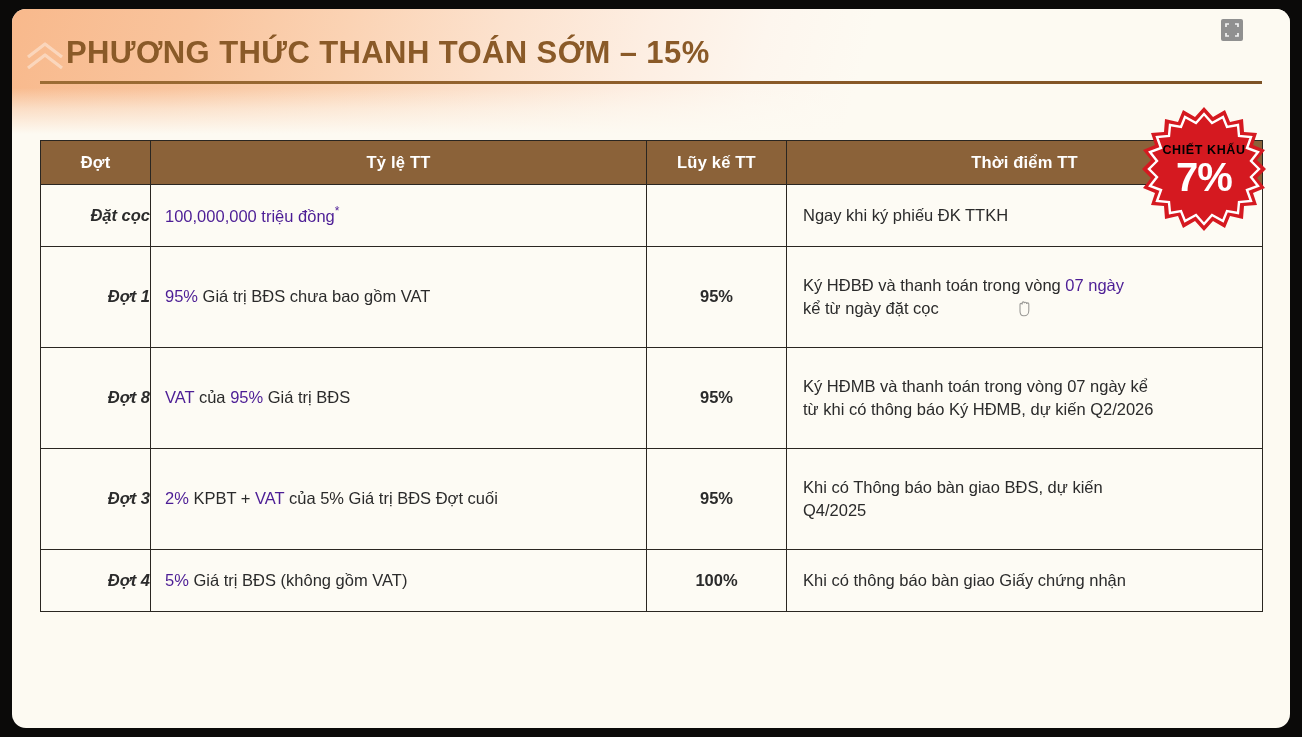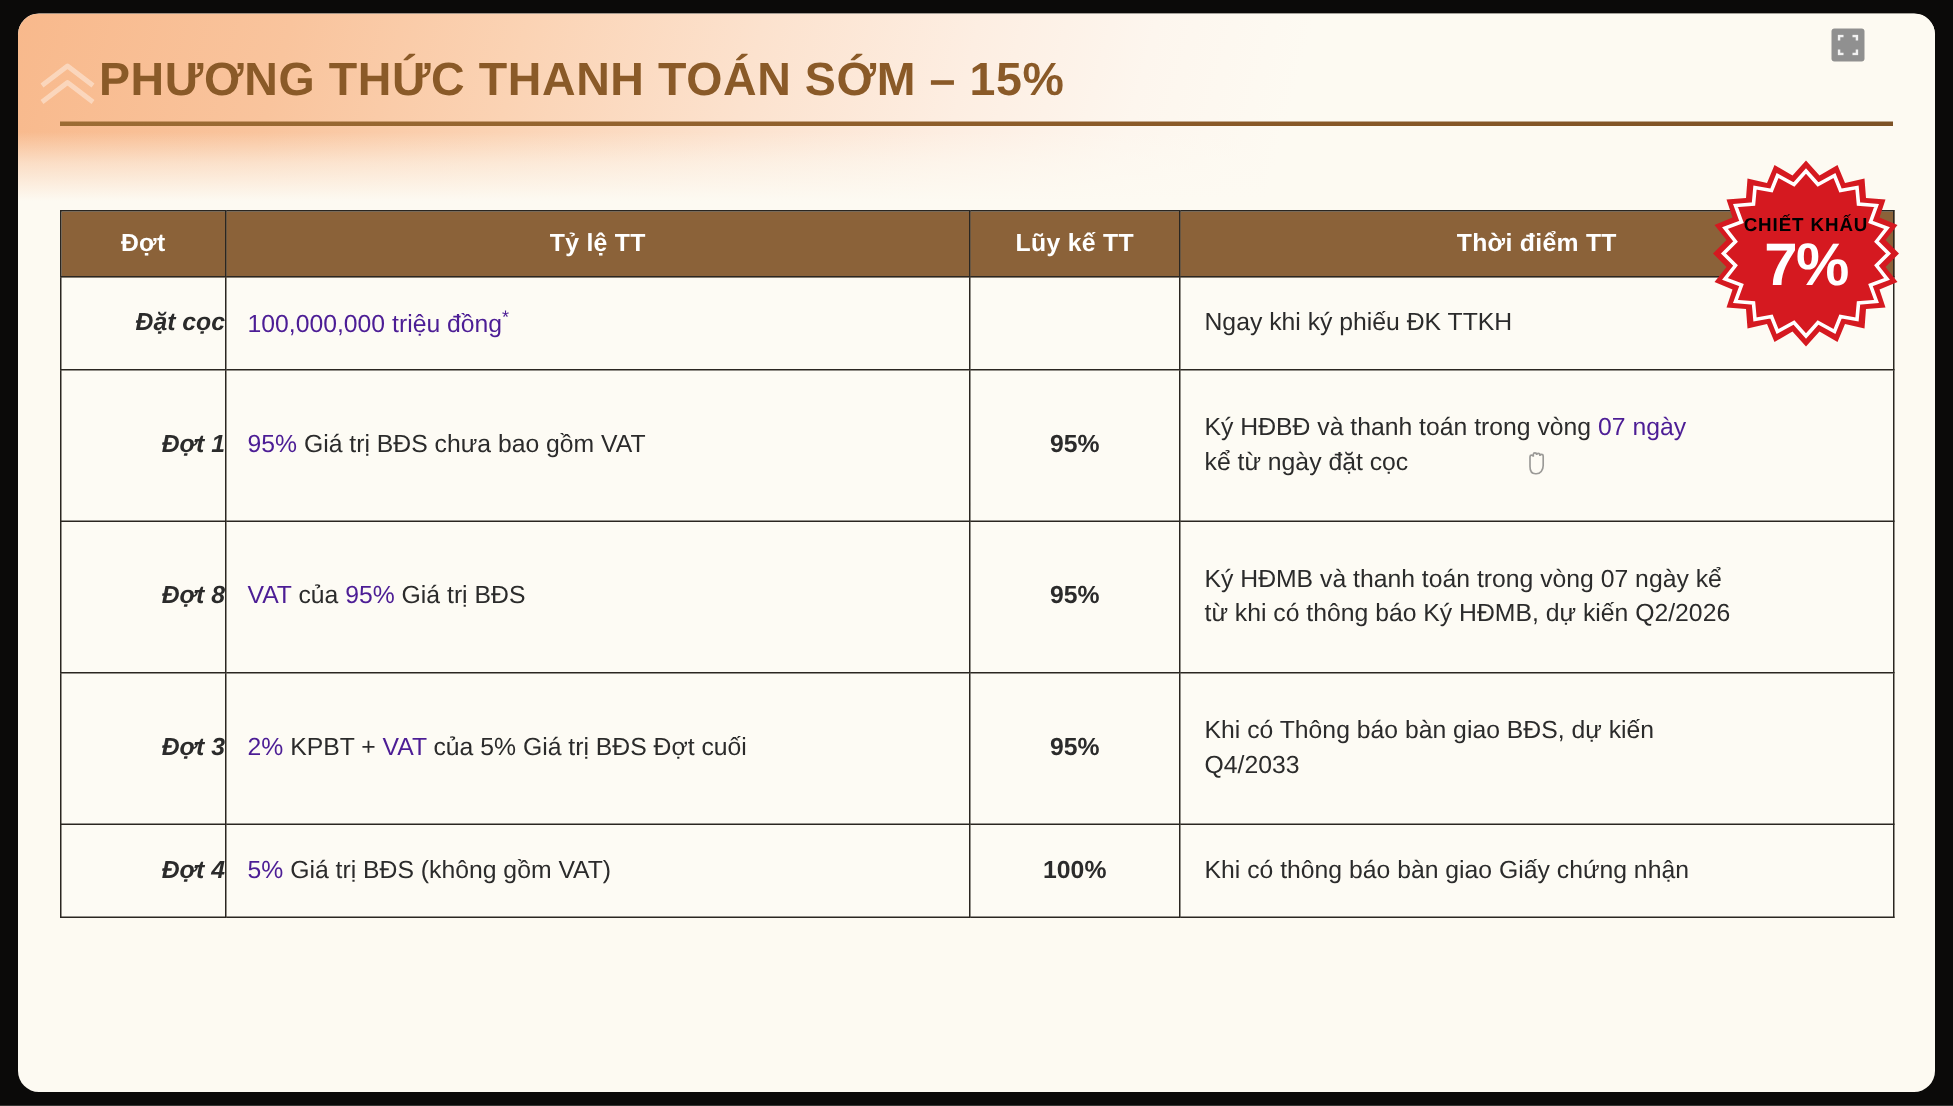--- a/index.html
+++ b/index.html
@@ -265,21 +265,21 @@
           <td class="cell-phase">Đợt 8</td>
           <td class="cell-ratio"><span class="b">VAT</span><span> của </span><span class="b">95%</span><span> Giá trị BĐS</span></td>
           <td class="cell-cumul">95%</td>
           <td class="cell-time"><span>Ký HĐMB và thanh toán trong vòng 07 ngày kể</span><br><span>từ khi có thông báo Ký HĐMB, dự kiến Q2/2026</span></td>
         </tr>
 
         <tr class="row-tall">
           <td class="cell-phase">Đợt 3</td>
           <td class="cell-ratio"><span class="b">2%</span><span> KPBT + </span><span class="b">VAT</span><span> của 5% Giá trị BĐS Đợt cuối</span></td>
           <td class="cell-cumul">95%</td>
-          <td class="cell-time"><span>Khi có Thông báo bàn giao BĐS, dự kiến</span><br><span>Q4/2033</span></td>
+          <td class="cell-time"><span>Khi có Thông báo bàn giao BĐS, dự kiến</span><br><span>Q4/2025</span></td>
         </tr>
 
         <tr class="row-last">
           <td class="cell-phase">Đợt 4</td>
           <td class="cell-ratio"><span class="b">5%</span><span> Giá trị BĐS (không gồm VAT)</span></td>
           <td class="cell-cumul">100%</td>
           <td class="cell-time"><span>Khi có thông báo bàn giao Giấy chứng nhận</span></td>
         </tr>
 
       </tbody>

